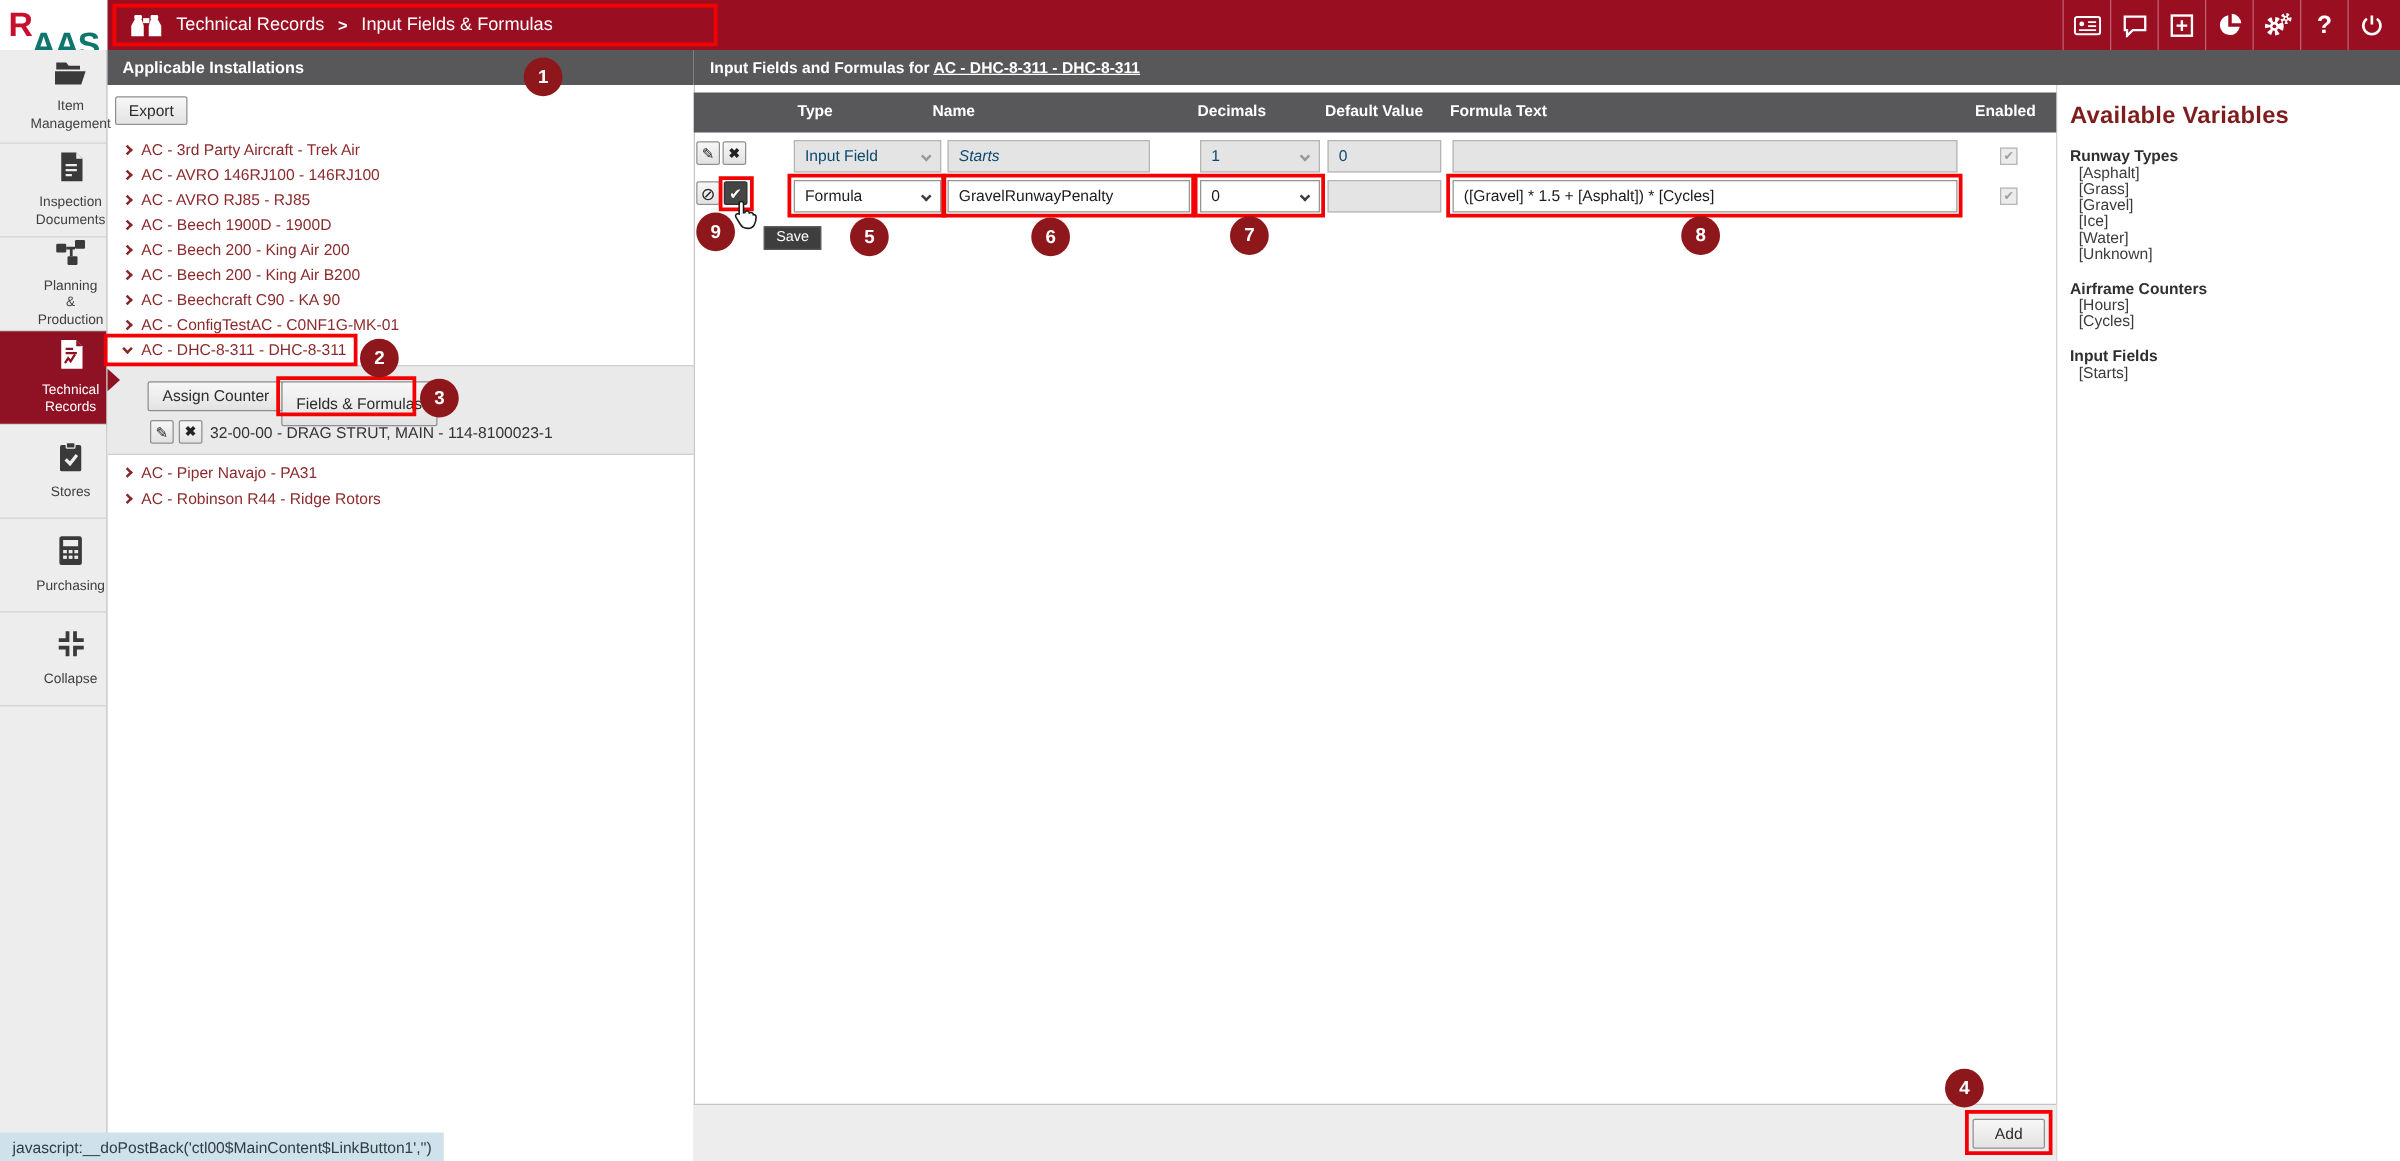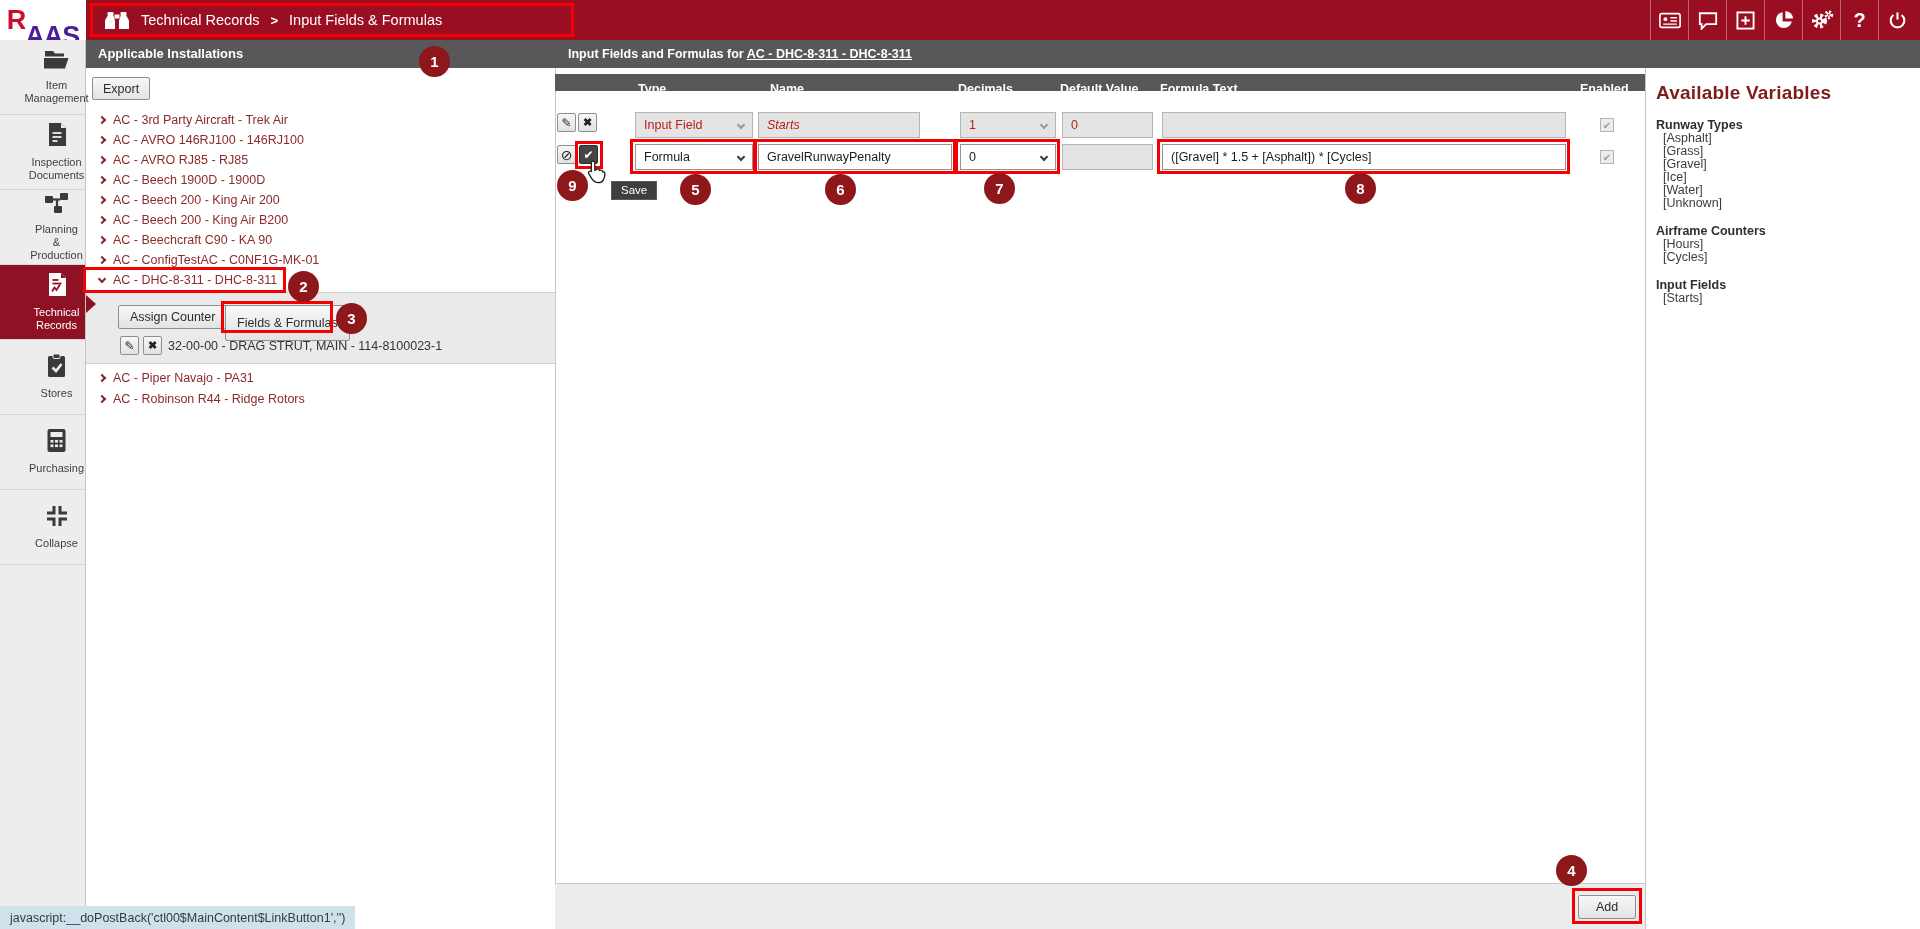--- a/index.html
+++ b/index.html
@@ -4,21 +4,21 @@
 <style>
   * { margin:0; padding:0; box-sizing:border-box; }
   html,body { background:#fff; }
   body { font-family:"Liberation Sans", sans-serif; }
   #root { position:relative; width:1920px; height:929px; background:#fff; overflow:hidden; }
 
   
   .topbar { position:absolute; left:0; top:0; width:1920px; height:40px; background:#9a0e22; }
   .logo { position:absolute; left:0; top:0; width:86px; height:40px; background:#fff; display:flex; align-items:center; justify-content:center; font-size:27px; font-weight:bold; letter-spacing:-1px; }
   .logo .r { color:#c8102e; }
-  .logo .rest { color:#4c1d95;margin-top:32px; }
+  .logo .rest { color:#0f766e;margin-top:32px; }
   .crumb { position:absolute; left:104px; top:0; height:40px; display:flex; align-items:center; gap:11px; color:#fff; font-size:14.5px; }
   .crumb .sep { font-weight:bold; font-size:13px; }
   .top-icons { position:absolute; right:4px; top:0; height:40px; display:flex; }
   .ticell { width:38px; height:40px; display:flex; align-items:center; justify-content:center; border-left:1px solid rgba(255,255,255,.35); color:#fff; }
   .qmark { font-size:20px; font-weight:bold; color:#fff; }
 
   
   .sidebar { position:absolute; left:0; top:40px; width:86px; bottom:0; background:#ededed; border-right:1px solid #c6c6c6; }
   .side-item { height:75px; border-bottom:1px solid #d4d4d4; display:flex; flex-direction:column; align-items:center; justify-content:center; gap:5px; cursor:pointer;padding-left:28px; }
   .side-item .lbl { font-size:11px; color:#3f3f3f; text-align:center; line-height:1.2; padding:0 2px; }
@@ -38,25 +38,25 @@
   .abtn { position:absolute; width:19px; height:19px; background:linear-gradient(#f7f7f7,#e2e2e2); border:1px solid #8f8f8f; border-radius:2px; display:flex; align-items:center; justify-content:center; font-size:12px; color:#222; cursor:pointer; }
 
   
   .tree-item { position:absolute; left:86px; width:469px; height:20px; display:flex; align-items:center; gap:8px; padding-left:13px; font-size:12.5px; color:#8c2b2d; cursor:pointer; }
   .chev { width:6px; height:6px; border-style:solid; border-width:2px 2px 0 0; border-color:#84282a; transform:rotate(45deg); flex:0 0 auto; }
   .chev.down { transform:rotate(135deg); margin-top:-3px; }
   .expand-box { position:absolute; left:86px; top:292px; width:469px; height:72px; background:#eaeaea; border-top:1px solid #cfcfcf; border-bottom:1px solid #cfcfcf; }
   .comp-text { position:absolute; left:168px; top:336px; height:19px; display:flex; align-items:center; font-size:12.5px; color:#333; }
 
   
-  .thead { position:absolute; left:555px; top:74px; width:1090px; height:17px; background:#58585a; }
+  .thead { position:absolute; left:555px; top:74px; width:1090px; height:32px; background:#58585a; }
   .thead span { position:absolute; top:0; line-height:30px; color:#fff; font-weight:bold; font-size:12.5px; }
   .trow { position:absolute; left:555px; width:1090px; height:30px; }
   .inp { position:absolute; top:2px; height:26px; border:1px solid #949494; background:#fff; font-size:12.5px; color:#1c1c1c; display:flex; align-items:center; padding:0 8px; }
-  .trow.ro .inp { background:#e4e4e4; color:#b91c1c; border-color:#b5b5b5; }
+  .trow.ro .inp { background:#e4e4e4; color:#0c4a6e; border-color:#b5b5b5; }
   .selchev { position:absolute; right:8px; top:9px; width:6px; height:6px; border-style:solid; border-width:0 2px 2px 0; border-color:#3c3c3c; transform:rotate(45deg); }
   .trow.ro .selchev { border-color:#9a9a9a; }
   .cb { position:absolute; left:1045px; top:8px; width:14px; height:14px; background:#ececec; border:1px solid #b5b5b5; display:flex; align-items:center; justify-content:center; font-size:10px; color:#9c9c9c; }
   .savebtn { background:#454545 !important; color:#fff !important; border-color:#2e2e2e !important; }
 
   .footer { position:absolute; left:555px; top:883px; width:1090px; height:46px; background:#ededed; border-top:1px solid #c6c6c6; }
 
   
   .vars { position:absolute; left:1646px; top:68px; width:274px; bottom:0; background:#fff; padding:14px 8px 0 10px; }
   .vars h1 { font-size:19px; font-weight:bold; color:#7f1d1d; letter-spacing:.2px; }
@@ -289,21 +289,21 @@
 
   <div class="vline" style="left:555px;top:40px;bottom:0;"></div>
   <div class="vline" style="left:1645px;top:68px;bottom:0;"></div>
 
   <div class="bar main-title">
     <span>Input Fields and Formulas for </span><span class="u">AC - DHC-8-311 - DHC-8-311</span>
   </div>
 
   <div class="thead">
     <span style="left:83px">Type</span>
-    <span style="left:215px">Name</span>
+    <span style="left:191px">Name</span>
     <span style="left:403px">Decimals</span>
     <span style="left:505px">Default Value</span>
     <span style="left:605px">Formula Text</span>
     <span style="left:1025px">Enabled</span>
   </div>
 
   <div class="trow ro" style="top:110px">
     <div class="abtn" style="left:2px;top:3px;">
         <span>✎</span>
       </div>

